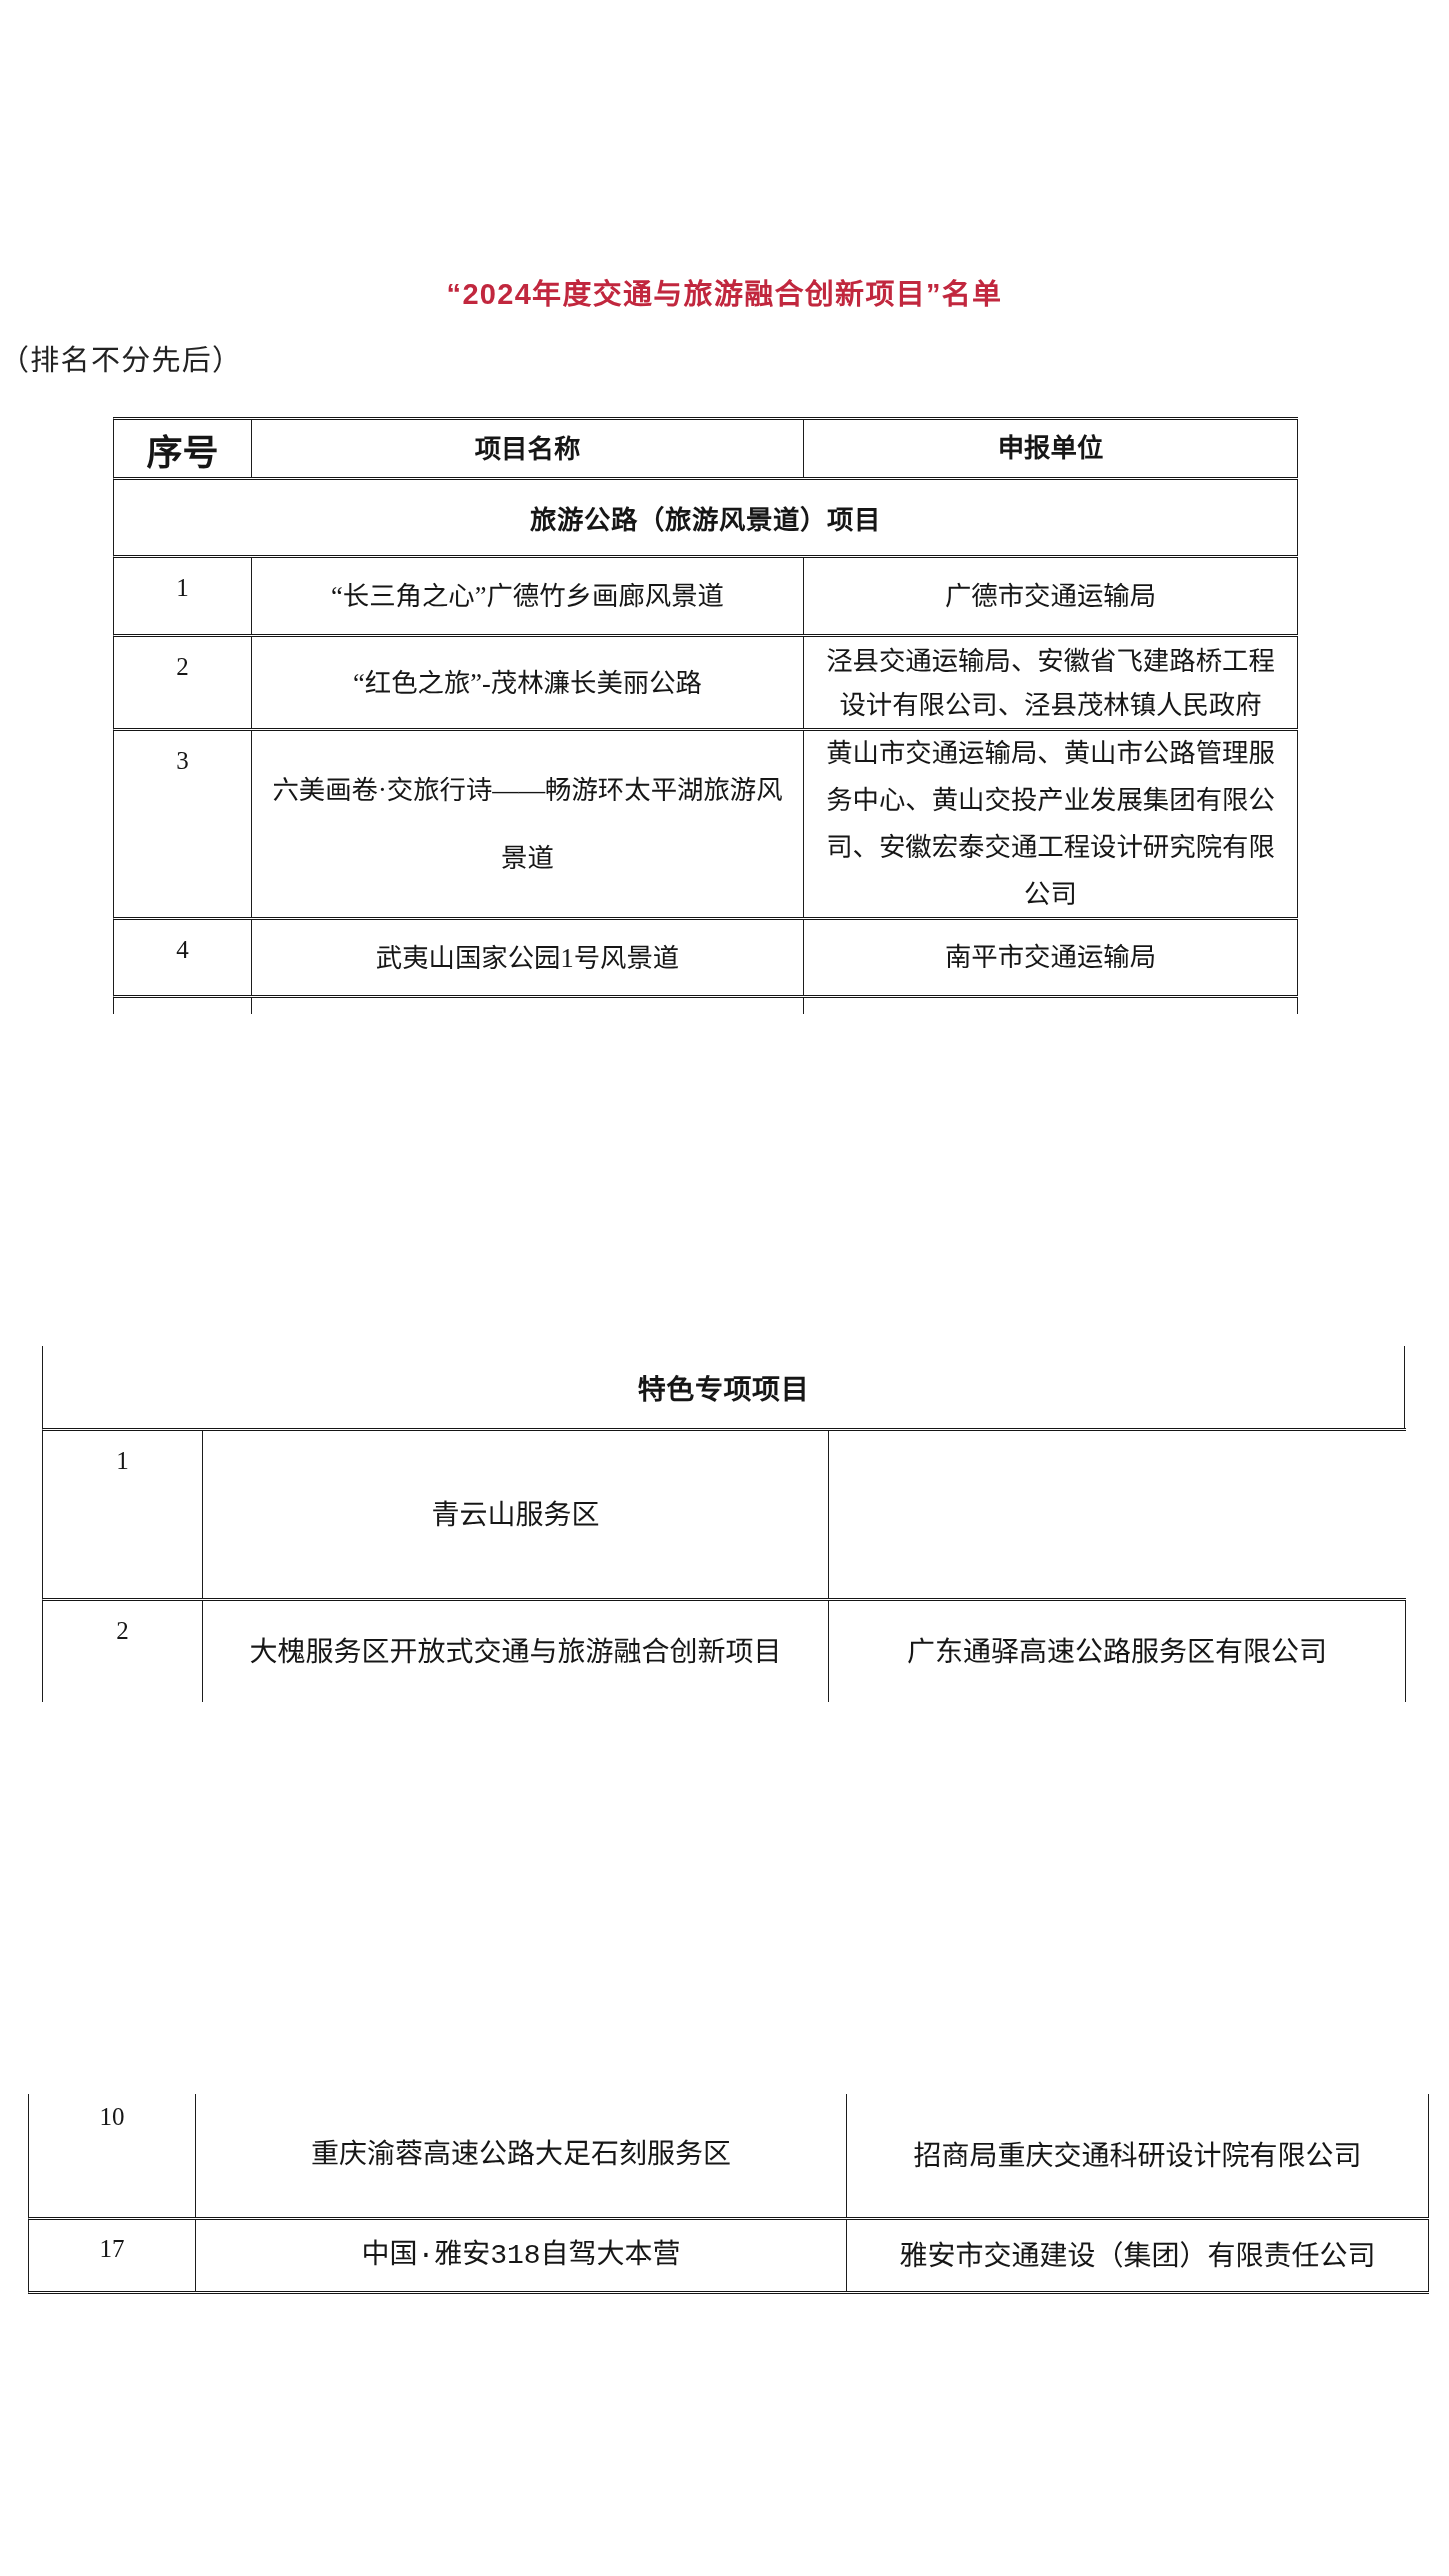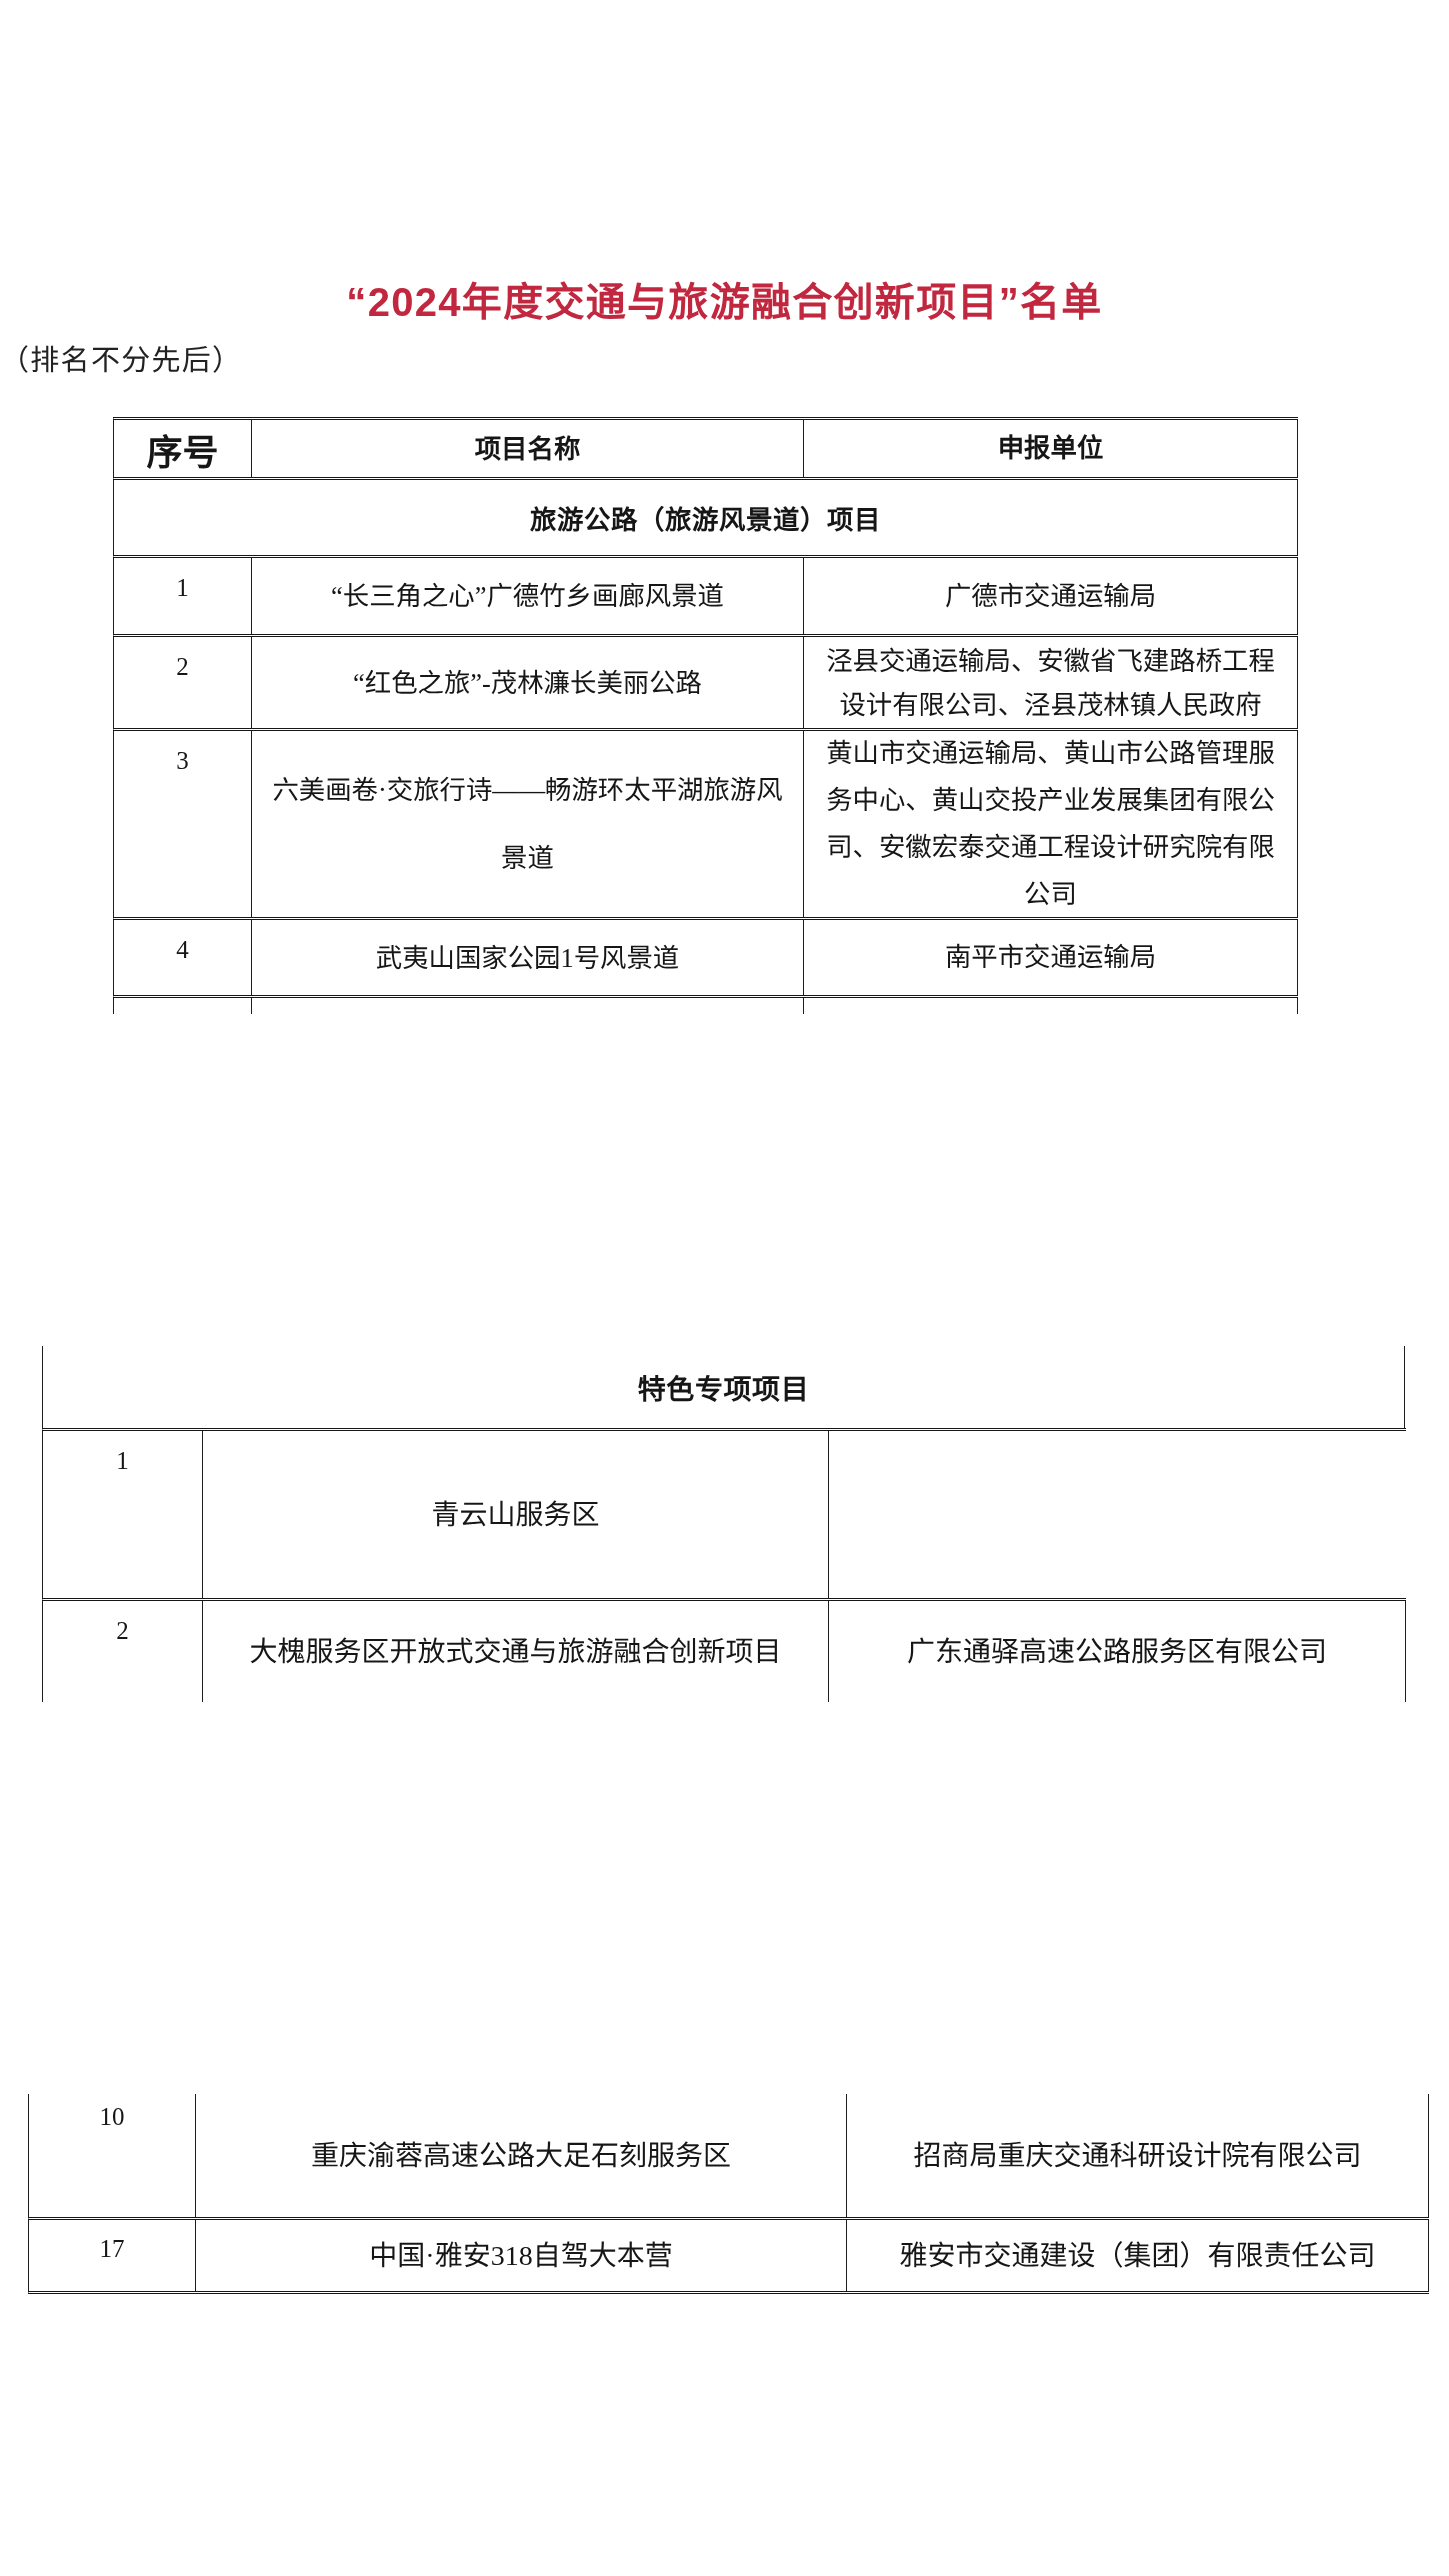--- a/index.html
+++ b/index.html
@@ -3,21 +3,21 @@
 <meta charset="utf-8">
 <style>
   html,body{margin:0;padding:0;background:#ffffff;}
   .canvas{
     position:relative;width:1449px;height:2576px;background:#ffffff;
     font-family:"Liberation Serif","DejaVu Serif",serif;color:#161616;
     overflow:hidden;
   }
   .page-title{
     position:absolute;top:270px;left:0;width:100%;text-align:center;
-    font-size:40px;font-weight:700;letter-spacing:1.3px;
+    font-size:29px;font-weight:700;letter-spacing:1.3px;
     font-family:"Liberation Sans","DejaVu Sans",sans-serif;
   }
   .page-subtitle{
     position:absolute;top:336px;left:0;width:100%;
     font-size:29px;color:#222222;letter-spacing:1.3px;
   }
   .tbl{position:absolute;}
   .trow{
     display:flex;border-left:1.9px solid #1d1d1d;
     border-bottom:3.8px double #151515;box-sizing:border-box;
@@ -49,21 +49,21 @@
   .b2 .c2{width:626px;padding:0 15px;line-height:55px;}
   .b2 .c3{width:577px;padding:0 38px;line-height:55px;}
   .b2-clip{height:52px;overflow:hidden;}
   .b2-clip .c3{position:relative;}
   .b2-clip .cliptext{position:absolute;top:-8.8px;left:0;width:100%;text-align:center;}
   .b2-section{height:85px;}
   .b2-r1{height:170px;}
   .b2-r2{height:101px;}
   .b3{width:1401px;font-size:28px;}
   .b3 .c1{width:167px;}
-  .b3 .c2{width:651px;padding:0 15px;line-height:55px;}
+  .b3 .c2{width:651px;padding:0 15px;line-height:55px;font-family:Liberation Mono, monospace;}
   .b3 .c3{width:582px;padding:0 25px;line-height:55px;}
   .b3-r10{height:126px;}
   .b3-r11{height:74px;}
   
   .numcell{align-items:flex-start;padding-top:16.4px;font-size:25px;}
   .numcell.center{align-items:center;padding-top:0;}
   .b3-r11 .numcell{padding-top:15px;}
   
   .sectioncell{font-weight:700;letter-spacing:0.6px;}
 </style>

